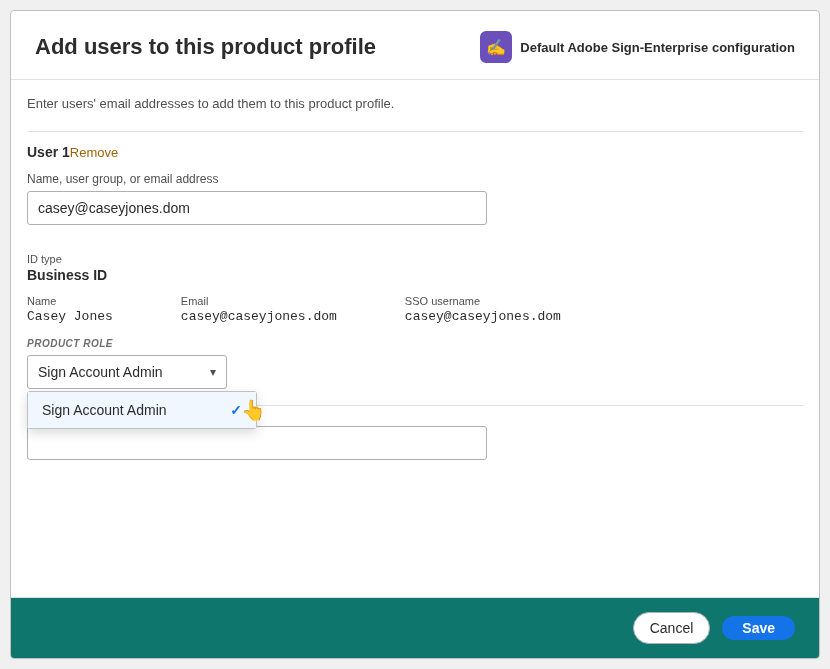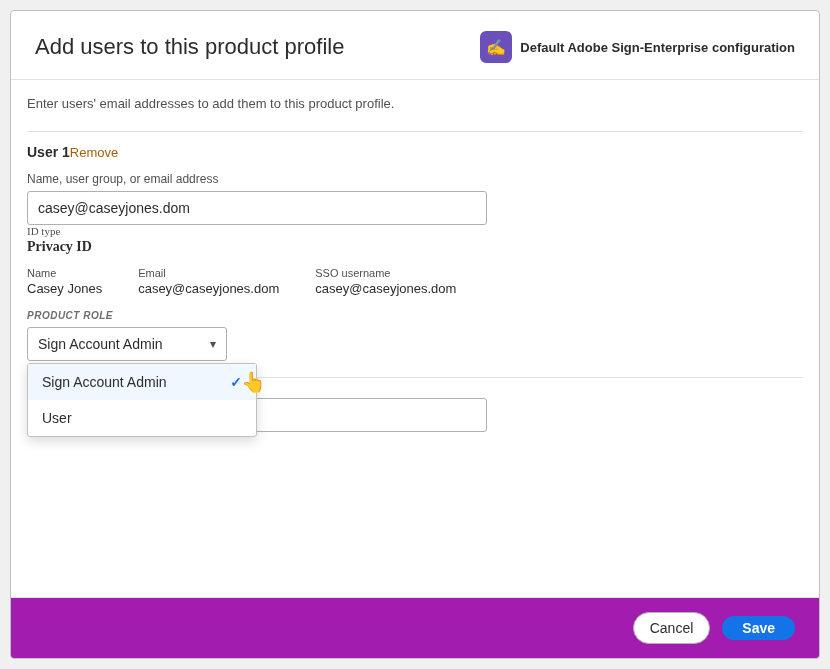--- a/index.html
+++ b/index.html
@@ -33,21 +33,21 @@
     }
     .modal-header {
       display: flex;
       align-items: center;
       justify-content: space-between;
       padding: 20px 24px 16px 24px;
       border-bottom: 1px solid #e0e0e0;
     }
     .modal-title {
       font-size: 22px;
-      font-weight: 400;
+      font-weight: 700;
       color: #2c2c2c;
     }
     .product-badge {
       display: flex;
       align-items: center;
       gap: 8px;
       font-size: 13px;
       font-weight: 600;
       color: #2c2c2c;
     }
@@ -106,51 +106,51 @@
       width: 460px;
       height: 34px;
       border: 1px solid #b0b0b0;
       border-radius: 3px;
       padding: 0 10px;
       font-size: 14px;
       color: #2c2c2c;
       outline: none;
     }
     .id-type-section {
-      margin-top: 0;
+      margin-top: 28px;
       margin-bottom: 12px;
-      font-family: Liberation Serif, serif;
     }
     .id-type-label {
       font-size: 11px;
       color: #505050;
       margin-bottom: 2px;
     }
     .id-type-value {
       font-size: 14px;
       font-weight: 600;
       color: #2c2c2c;
     }
     .user-info-row {
       display: flex;
-      gap: 36px;
+      gap: 68px;
       margin-bottom: 14px;
     }
     .info-field {
       display: flex;
       flex-direction: column;
     }
     .info-field-label {
       font-size: 11px;
       color: #505050;
       margin-bottom: 2px;
     }
     .info-field-value {
       font-size: 13px;
       color: #2c2c2c;
+      font-family: Liberation Mono, monospace;
     }
     .product-role-label {
       font-size: 10px;
       font-weight: 700;
       color: #6e6e6e;
       letter-spacing: 0.5px;
       text-transform: uppercase;
       margin-bottom: 6px;
       font-style: italic;
     }
@@ -219,21 +219,21 @@
     .add-another-section {
       margin-top: 20px;
     }
     .modal-footer {
       display: flex;
       justify-content: flex-end;
       align-items: center;
       gap: 12px;
       padding: 14px 24px;
       border-top: 1px solid #e0e0e0;
-      background: #a21caf;
+      background: #0f766e;
     }
     .btn-cancel {
       height: 32px;
       padding: 0 16px;
       border: 1px solid #b0b0b0;
       border-radius: 16px;
       background: #ffffff;
       font-size: 14px;
       color: #2c2c2c;
       cursor: pointer;
@@ -279,21 +279,21 @@
         <div class="user-header">
           <span class="user-label">User 1</span>
           <a class="remove-link">Remove</a>
         </div>
 
         <div class="field-label">Name, user group, or email address</div>
         <input class="text-input" type="text" value="casey@caseyjones.dom" style="">
 
         <div class="id-type-section">
           <div class="id-type-label">ID type</div>
-          <div class="id-type-value">Privacy ID</div>
+          <div class="id-type-value">Business ID</div>
         </div>
 
         <div class="user-info-row">
           <div class="info-field">
             <span class="info-field-label">Name</span>
             <span class="info-field-value">Casey Jones</span>
           </div>
           <div class="info-field">
             <span class="info-field-label">Email</span>
             <span class="info-field-value">casey@caseyjones.dom</span>
@@ -312,23 +312,20 @@
             <span>Sign Account Admin</span>
             <span class="dropdown-arrow">▾</span>
           </div>
 
           <div class="dropdown-menu">
             <div class="dropdown-item selected">
               <span class="dropdown-item-text">Sign Account Admin</span>
               <span class="check-icon">✓</span>
               <span class="cursor-hand">👆</span>
             </div>
-            <div class="dropdown-item">
-              <span class="dropdown-item-text">User</span>
-            </div>
           </div>
         </div>
 
       </div>
 
       <hr class="divider">
 
       <div class="add-another-section">
         <div class="second-user-input"></div>
       </div>

